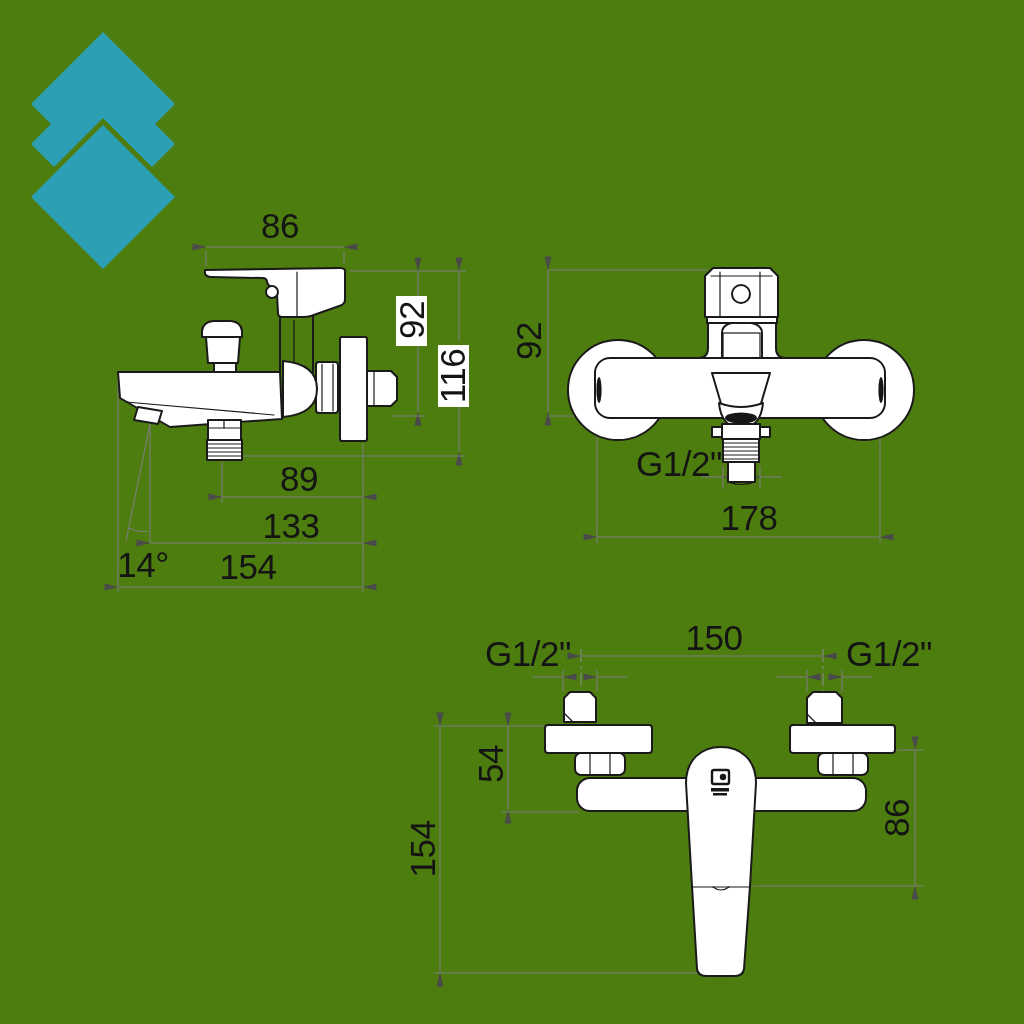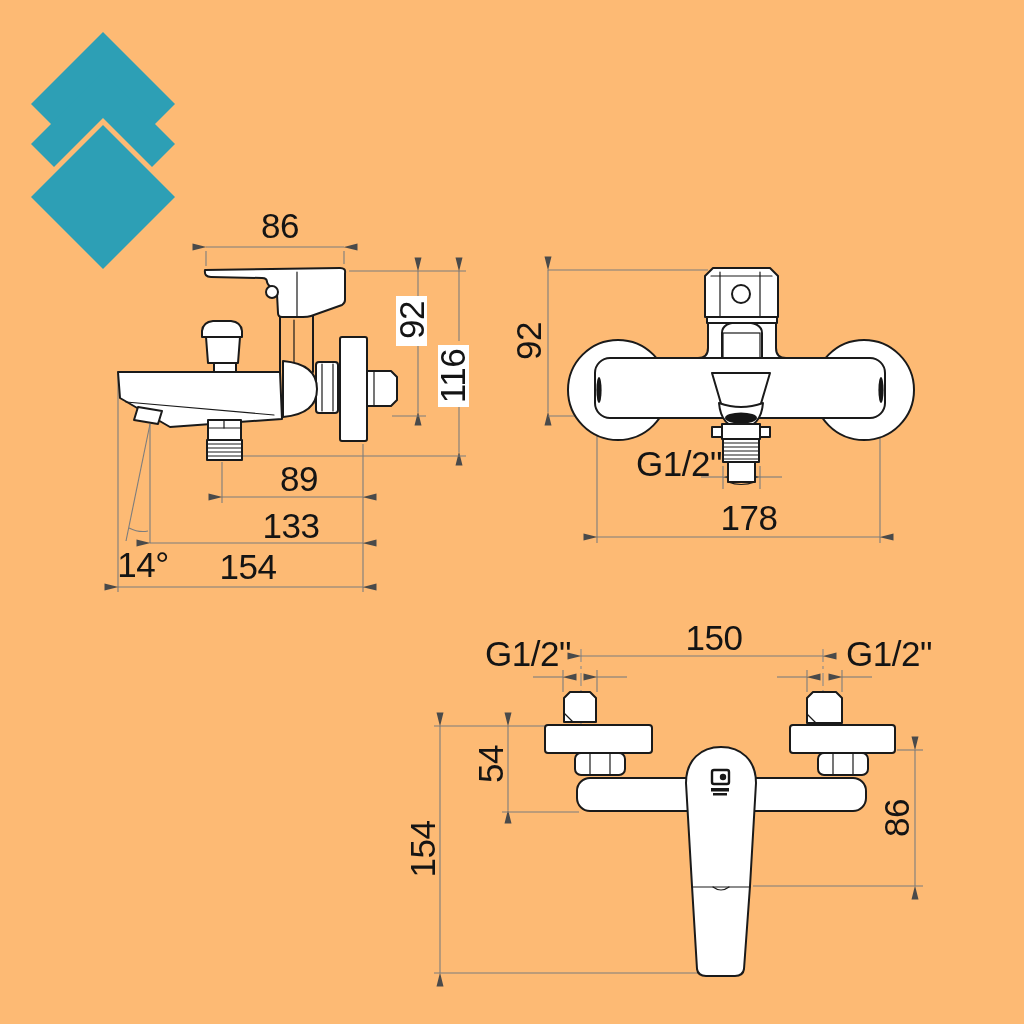--- a/index.html
+++ b/index.html
@@ -1,16 +1,16 @@
 <!DOCTYPE html>
 <html><head>
 <meta charset="utf-8">
 <style>
   html,body { margin:0; padding:0; background:#ffffff; }
-  .stage { width:1024px; height:1024px; position:relative; background:#fdba74;
+  .stage { width:1024px; height:1024px; position:relative; background:#4d7c0f;
            font-family:"Liberation Sans", sans-serif; }
   svg { display:block; }
   .p  { fill:#ffffff; stroke:#1a1a1a; stroke-width:2; stroke-linejoin:round; stroke-linecap:round; }
   .t  { fill:none; stroke:#1a1a1a; stroke-width:1.2; stroke-linecap:round; }
   .d  { fill:none; stroke:#7d7d7d; stroke-width:1.1; }
   .cl { fill:none; stroke:#8a8a8a; stroke-width:1.1; stroke-dasharray:13 4 3 4; }
   .dk { fill:#161616; stroke:none; }
   .wb { fill:#ffffff; stroke:none; }
   .dimtext { font-family:"Liberation Sans", sans-serif; font-size:35px; fill:#141414;
              letter-spacing:-0.5px; text-anchor:middle; }

